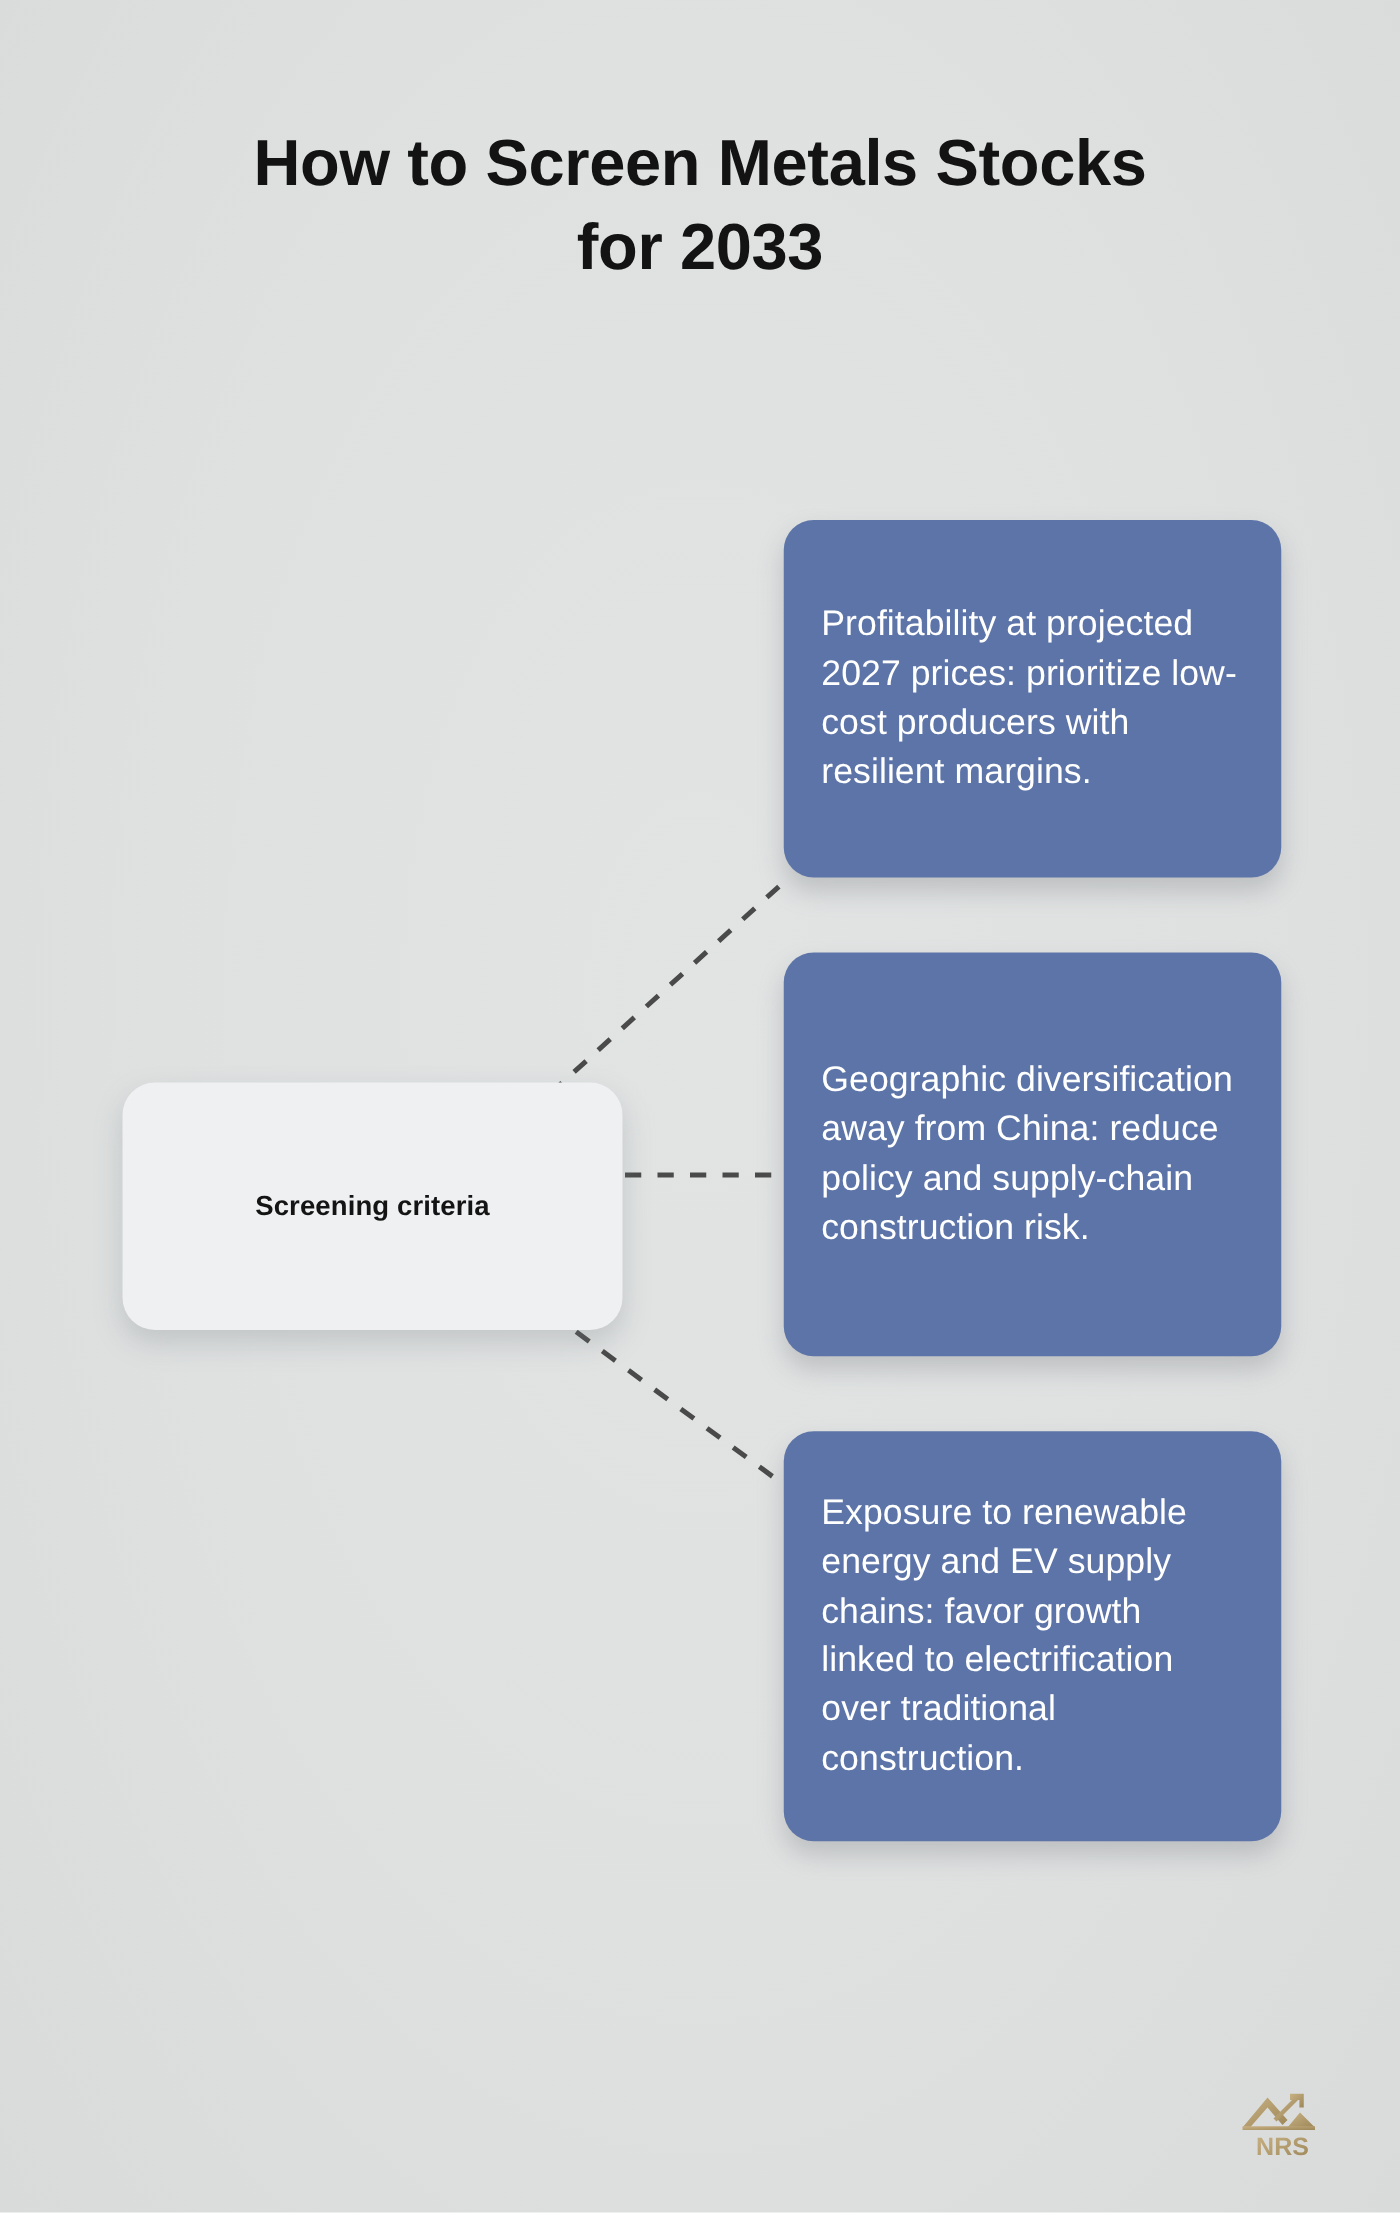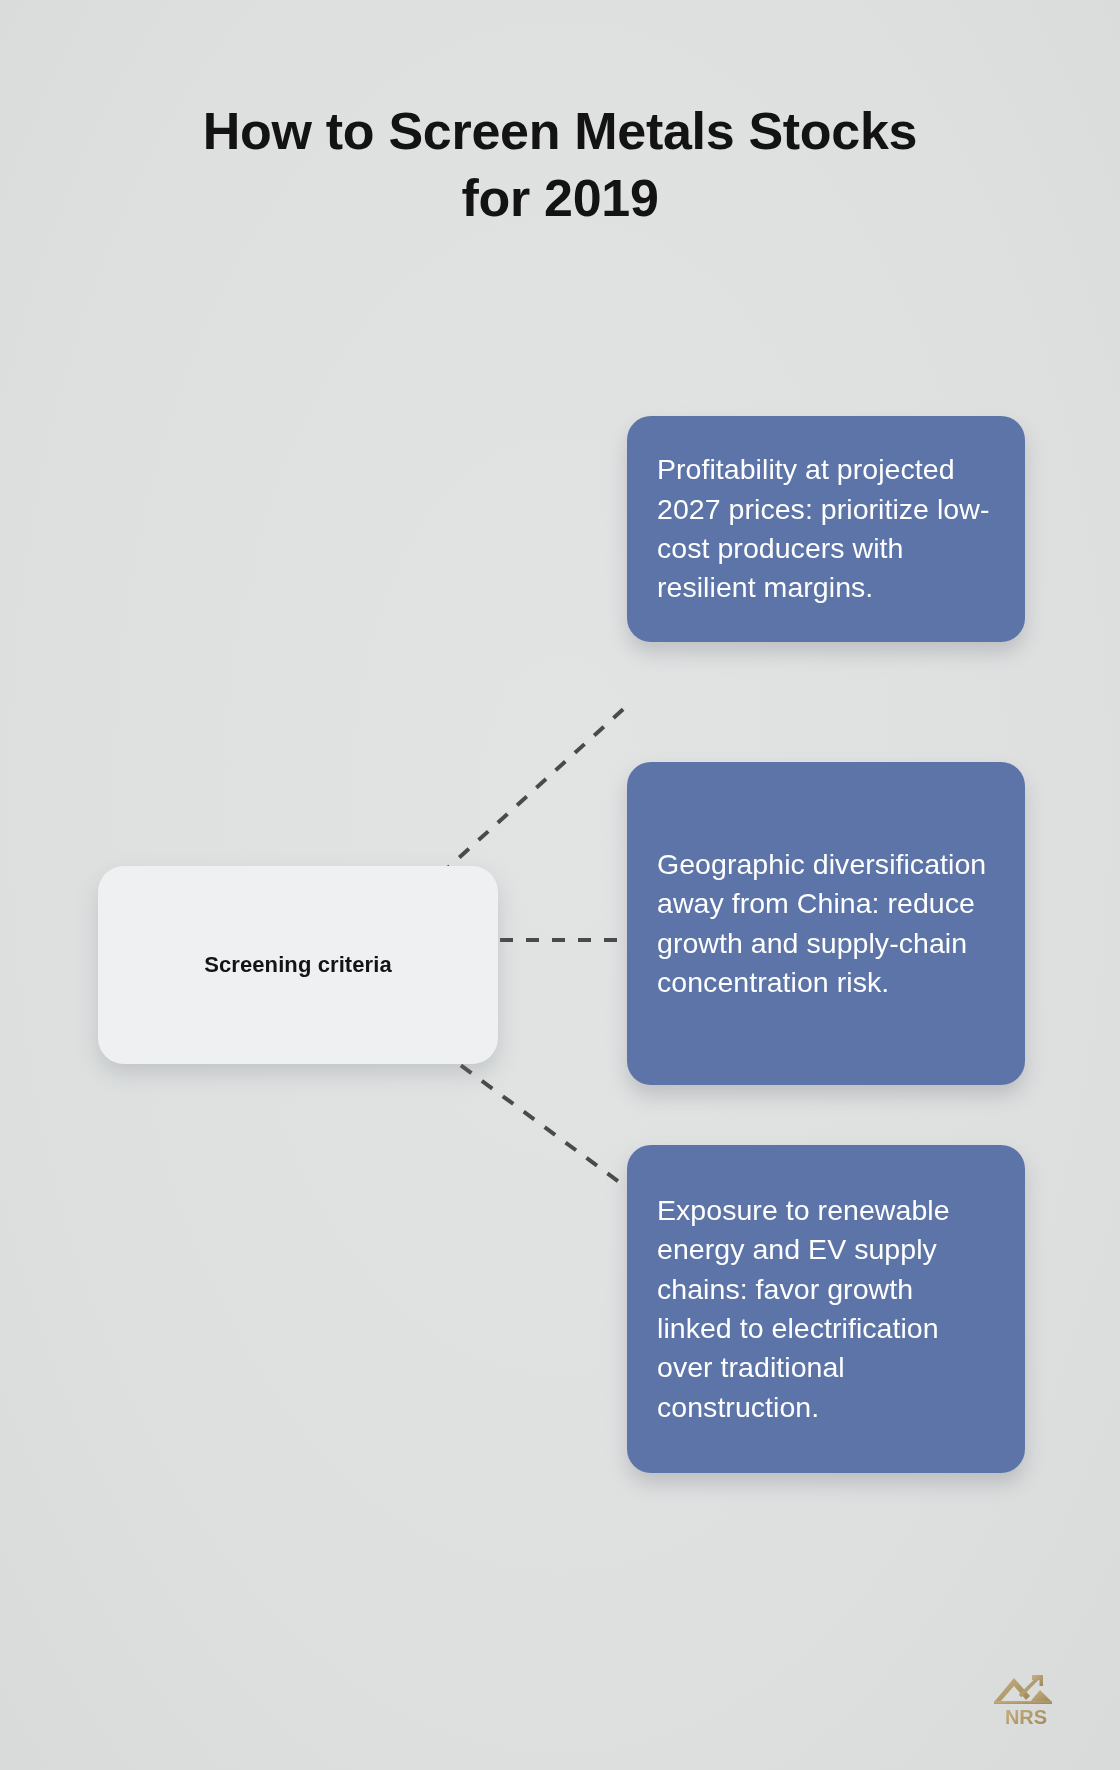--- a/index.html
+++ b/index.html
@@ -75,56 +75,56 @@
     align-items: center;
   }
   .branch-text {
     color: #ffffff;
     font-size: 28.5px;
     line-height: 1.385;
     font-weight: 400;
     letter-spacing: 0.05px;
   }
 
-  #branch-0 { top: 416px; height: 226px; }
+  #branch-0 { top: 416px; height: 286px; }
   #branch-1 { top: 762px; height: 323px; }
   #branch-2 { top: 1145px; height: 328px; }
 
   
   .logo {
     position: absolute;
     right: 58px;
     bottom: 38px;
     width: 72px;
     height: 64px;
   }
   .logo svg { display: block; }
 </style>
 </head>
 <body>
 
 <h1 class="title">How to Screen Metals Stocks
-for 2019</h1>
+for 2033</h1>
 
 <svg class="connectors" viewBox="0 0 1120 1770" xmlns="http://www.w3.org/2000/svg">
   <line x1="440" y1="875" x2="630" y2="703" stroke="#4a4a4a" stroke-width="4" stroke-dasharray="13 13" stroke-linecap="butt"></line>
   <line x1="500" y1="940" x2="630" y2="940" stroke="#4a4a4a" stroke-width="4" stroke-dasharray="13 13" stroke-linecap="butt"></line>
   <line x1="440" y1="1050" x2="630" y2="1190" stroke="#4a4a4a" stroke-width="4" stroke-dasharray="13 13" stroke-linecap="butt"></line>
 </svg>
 
 <div class="center-node">
   <span class="center-node-label">Screening criteria</span>
 </div>
 
 <div class="branch" id="branch-0">
   <span class="branch-text">Profitability at projected 2027 prices: prioritize low-cost producers with resilient margins.</span>
 </div>
 
 <div class="branch" id="branch-1">
-  <span class="branch-text">Geographic diversification away from China: reduce growth and supply-chain concentration risk.</span>
+  <span class="branch-text">Geographic diversification away from China: reduce policy and supply-chain construction risk.</span>
 </div>
 
 <div class="branch" id="branch-2">
   <span class="branch-text">Exposure to renewable energy and EV supply chains: favor growth linked to electrification over traditional construction.</span>
 </div>
 
 <div class="logo">
   <svg width="72" height="64" viewBox="0 0 72 64" xmlns="http://www.w3.org/2000/svg">
     <defs>
       <linearGradient id="goldgrad" x1="0" y1="0" x2="1" y2="1">

